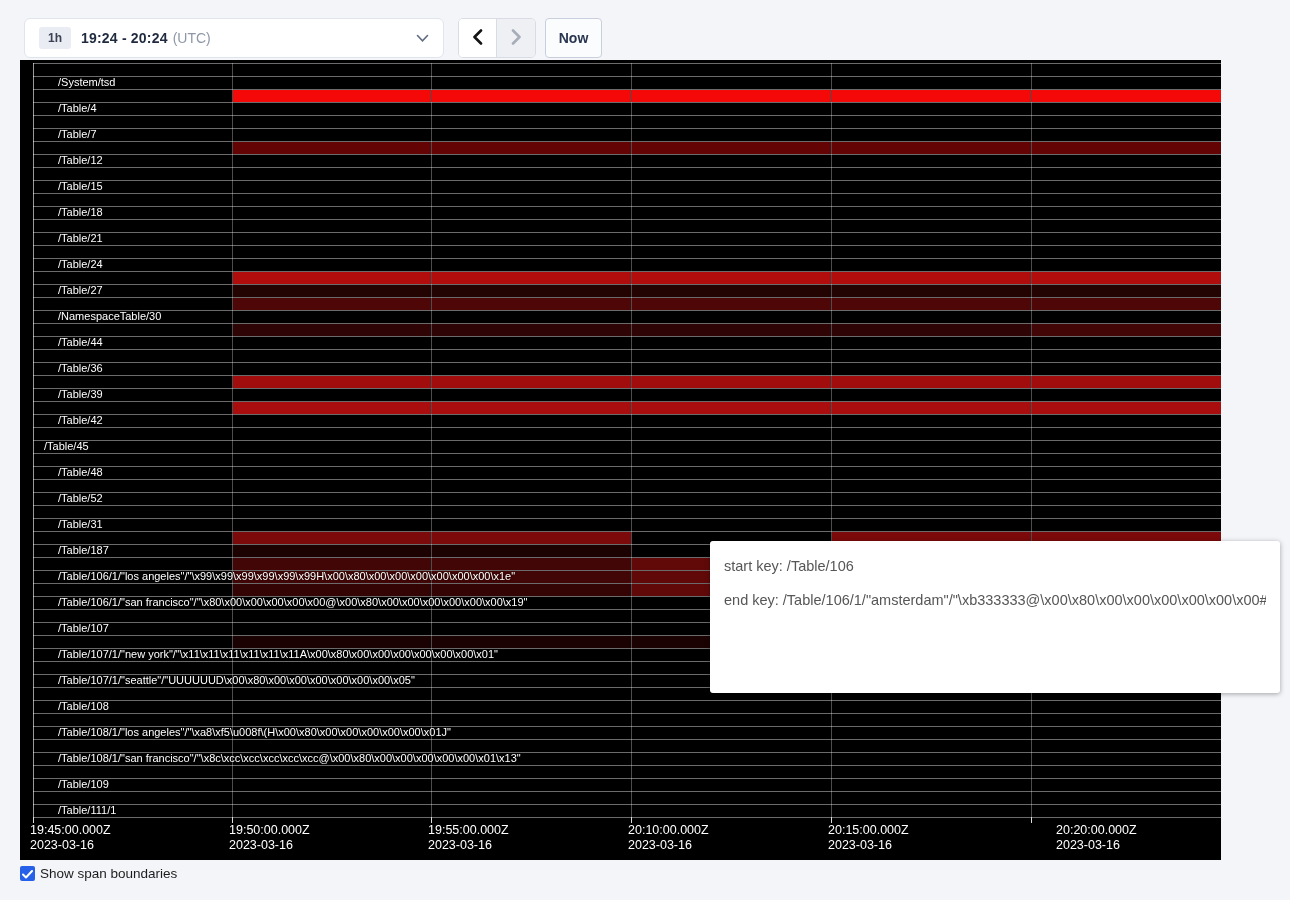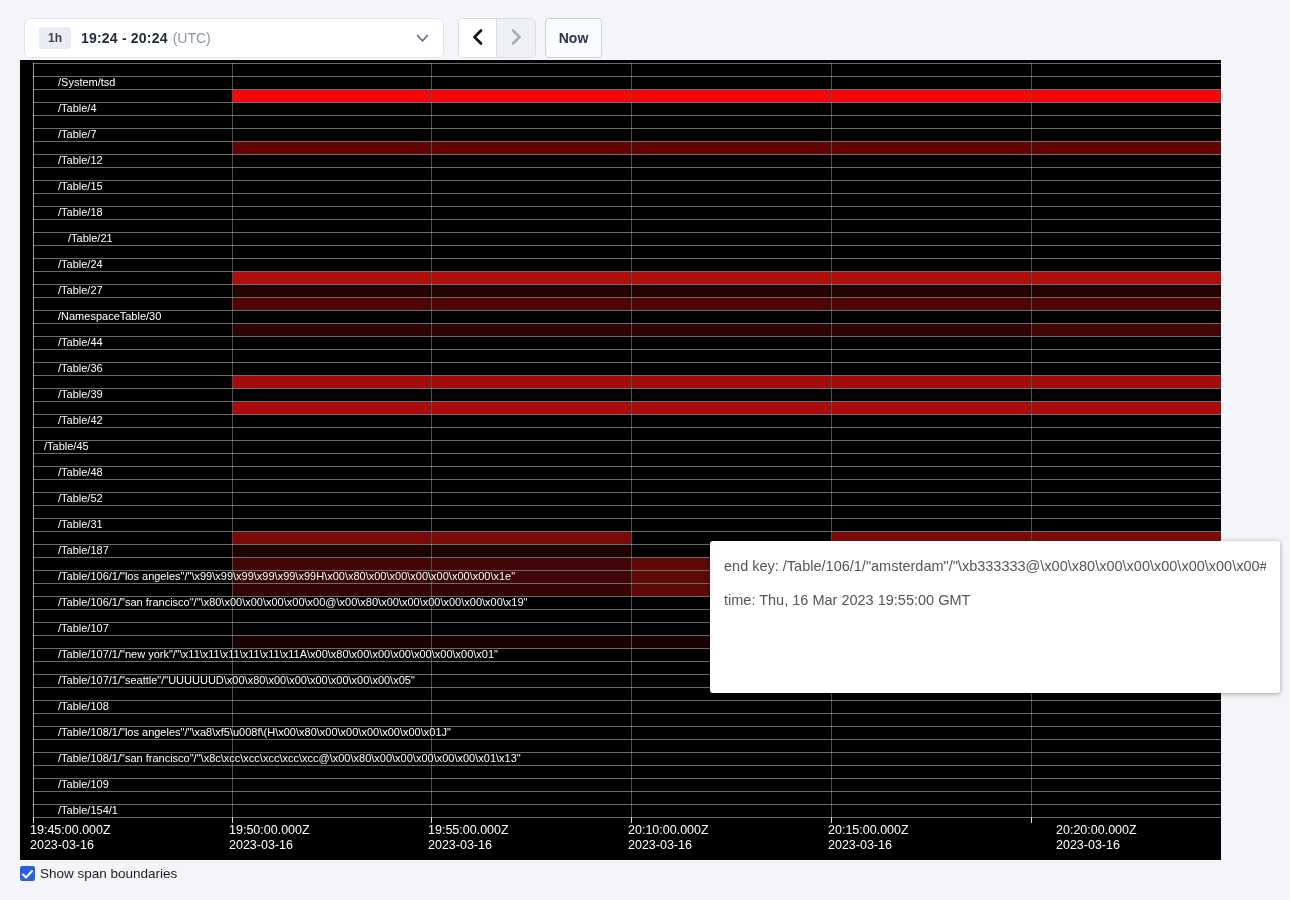--- a/index.html
+++ b/index.html
@@ -205,21 +205,21 @@
       <div class="band" style="left: 412px; width: 199px; top: 576px; background: rgb(27, 2, 2);"></div>
       <div class="band" style="left: 612px; width: 199px; top: 576px; background: rgb(27, 2, 2);"></div>
       <div class="band" style="left: 812px; width: 199px; top: 576px; background: rgb(27, 2, 2);"></div>
       <div class="band" style="left: 1012px; width: 189px; top: 576px; background: rgb(27, 2, 2);"></div>
       <div class="rowlabel" style="left: 14px; top: 16px;">/System/tsd</div>
       <div class="rowlabel" style="left: 14px; top: 42px;">/Table/4</div>
       <div class="rowlabel" style="left: 14px; top: 68px;">/Table/7</div>
       <div class="rowlabel" style="left: 14px; top: 94px;">/Table/12</div>
       <div class="rowlabel" style="left: 14px; top: 120px;">/Table/15</div>
       <div class="rowlabel" style="left: 14px; top: 146px;">/Table/18</div>
-      <div class="rowlabel" style="left: 24px; top: 172px;">/Table/21</div>
+      <div class="rowlabel" style="left: 14px; top: 172px;">/Table/21</div>
       <div class="rowlabel" style="left: 14px; top: 198px;">/Table/24</div>
       <div class="rowlabel" style="left: 14px; top: 224px;">/Table/27</div>
       <div class="rowlabel" style="left: 14px; top: 250px;">/NamespaceTable/30</div>
       <div class="rowlabel" style="left: 14px; top: 276px;">/Table/44</div>
       <div class="rowlabel" style="left: 14px; top: 302px;">/Table/36</div>
       <div class="rowlabel" style="left: 14px; top: 328px;">/Table/39</div>
       <div class="rowlabel" style="left: 14px; top: 354px;">/Table/42</div>
       <div class="rowlabel" style="left: 0; top: 380px;">/Table/45</div>
       <div class="rowlabel" style="left: 14px; top: 406px;">/Table/48</div>
       <div class="rowlabel" style="left: 14px; top: 432px;">/Table/52</div>
@@ -227,21 +227,21 @@
       <div class="rowlabel" style="left: 14px; top: 484px;">/Table/187</div>
       <div class="rowlabel" style="left: 14px; top: 510px;">/Table/106/1/"los angeles"/"\x99\x99\x99\x99\x99\x99H\x00\x80\x00\x00\x00\x00\x00\x00\x1e"</div>
       <div class="rowlabel" style="left: 14px; top: 536px;">/Table/106/1/"san francisco"/"\x80\x00\x00\x00\x00\x00@\x00\x80\x00\x00\x00\x00\x00\x00\x19"</div>
       <div class="rowlabel" style="left: 14px; top: 562px;">/Table/107</div>
       <div class="rowlabel" style="left: 14px; top: 588px;">/Table/107/1/"new york"/"\x11\x11\x11\x11\x11\x11A\x00\x80\x00\x00\x00\x00\x00\x00\x01"</div>
       <div class="rowlabel" style="left: 14px; top: 614px;">/Table/107/1/"seattle"/"UUUUUUD\x00\x80\x00\x00\x00\x00\x00\x00\x05"</div>
       <div class="rowlabel" style="left: 14px; top: 640px;">/Table/108</div>
       <div class="rowlabel" style="left: 14px; top: 666px;">/Table/108/1/"los angeles"/"\xa8\xf5\u008f\(H\x00\x80\x00\x00\x00\x00\x00\x01J"</div>
       <div class="rowlabel" style="left: 14px; top: 692px;">/Table/108/1/"san francisco"/"\x8c\xcc\xcc\xcc\xcc\xcc@\x00\x80\x00\x00\x00\x00\x00\x01\x13"</div>
       <div class="rowlabel" style="left: 14px; top: 718px;">/Table/109</div>
-      <div class="rowlabel" style="left: 14px; top: 744px;">/Table/154/1</div>
+      <div class="rowlabel" style="left: 14px; top: 744px;">/Table/111/1</div>
       <div class="tick" style="left: 13px; top: 757px;"></div>
       <div class="axislabel" style="left: 10px; top: 763px;">
         <div>19:45:00.000Z</div>
         <div>2023-03-16</div>
       </div>
       <div class="tick" style="left: 212px; top: 757px;"></div>
       <div class="axislabel" style="left: 209px; top: 763px;">
         <div>19:50:00.000Z</div>
         <div>2023-03-16</div>
       </div>
@@ -261,22 +261,22 @@
         <div>2023-03-16</div>
       </div>
       <div class="tick" style="left: 1011px; top: 757px;"></div>
       <div class="axislabel" style="left: 1008px; top: 763px; margin-left: 28px;">
         <div>20:20:00.000Z</div>
         <div>2023-03-16</div>
       </div>
     </div>
 
   <div class="tooltip">
+    <p>start key: /Table/106</p>
     <p>end key: /Table/106/1/"amsterdam"/"\xb333333@\x00\x80\x00\x00\x00\x00\x00\x00#"</p>
-    <p>time: Thu, 16 Mar 2023 19:55:00 GMT</p>
   </div>
 
   <div class="footer">
     <span class="cbx">
       <span>
         <svg width="11" height="9" viewBox="0 0 11 9">
             <path d="M1 4.5 L4 7.5 L10 1" stroke="#fff" stroke-width="2" fill="none" stroke-linecap="round" stroke-linejoin="round"></path>
           </svg>
       </span>
     </span>

